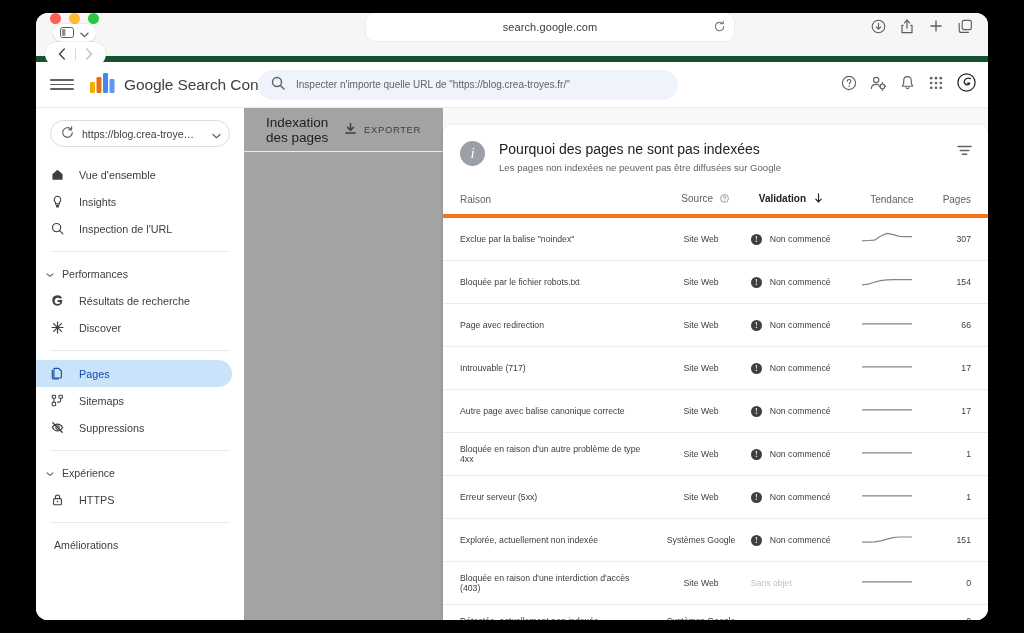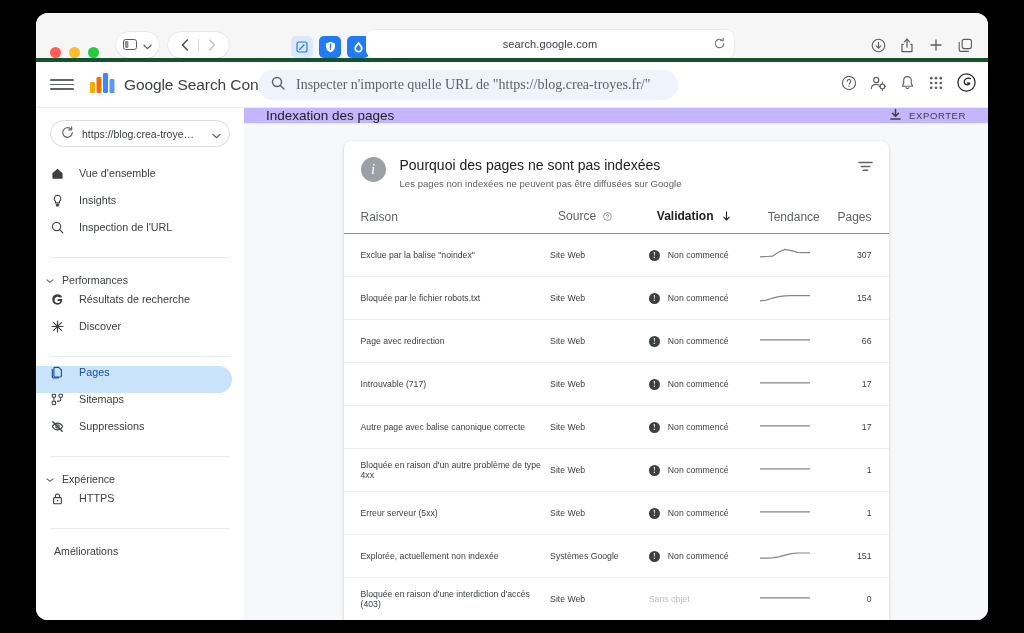--- a/index.html
+++ b/index.html
@@ -22,22 +22,22 @@
     background: #ffffff;
     border-radius: 12px;
     overflow: hidden;
     box-shadow: 0 10px 40px rgba(0,0,0,.5);
   }
   
   .chrome {
     position: relative;
     height: 49px;
     background: #f6f6f7;
-    border-bottom: 4px solid #14532d;
-    display: flex; align-items: flex-end;
+    border-bottom: 6px solid #14532d;
+    display: flex; align-items: flex-start; flex-direction: column;
   }
   .traffic { display: flex; gap: 8px; padding-left: 14px; }
   .dot { width: 11px; height: 11px; border-radius: 50%; }
   .dot.r { background: #ff5f57; }
   .dot.y { background: #febc2e; }
   .dot.g { background: #28c840; }
 
   .pill {
     height: 26px; border-radius: 13px;
     background: #ffffff;
@@ -85,57 +85,57 @@
   .gsc-logo { display: flex; align-items: center; gap: 8px; margin-left: 16px; }
   .gsc-title { font-size: 15.5px; color: #3c4043; letter-spacing: -.1px; }
 
   .searchbox {
     position: absolute; left: 222px; width: 420px; height: 30px;
     background: #eef3fc; border-radius: 15px;
     display: flex; align-items: center; padding-left: 13px; gap: 11px;
   }
   .searchbox input {
     border: none; background: transparent; outline: none;
-    font-family: Liberation Serif, serif;
-    font-size: 14px; color: #5f6368; width: 370px;
+    font-family: Liberation Sans, sans-serif;
+    font-size: 10px; color: #5f6368; width: 370px;
   }
   .searchbox input::placeholder { color: #5f6368; }
   .header-right { position: absolute; right: 12px; display: flex; align-items: center; gap: 13px; }
 
   
   .body { display: flex; height: calc(607px - 49px - 46px); background: #fff; }
 
   
   .sidebar { width: 208px; background: #fff; padding-top: 12px; position: relative; }
   .property {
-    margin: 0 14px 20px 14px; height: 27px;
+    margin: 0 14px 14px 14px; height: 27px;
     border: 1px solid #dadce0; border-radius: 14px;
     display: flex; align-items: center; padding: 0 8px 0 10px; gap: 8px;
   }
   .property .ptext { font-size: 10.5px; color: #3c4043; flex: 1; white-space: nowrap; overflow: hidden; }
 
   .navitem {
-    height: 27px; display: flex; align-items: flex-start;
+    height: 27px; display: flex; align-items: center;
     gap: 14px; padding-left: 14px; margin: 0 12px 0 0;
     border-radius: 0 14px 14px 0;
     color: #3c4043; font-size: 10.8px;
     cursor: pointer;
   }
   .navitem .ic { width: 15px; display: flex; align-items: center; justify-content: center; }
   .navitem.active { background: #c9e3fb; color: #174ea6; }
   .navitem.active .ic svg { stroke: #174ea6; fill: #174ea6; }
 
   .group-head {
     height: 26px; display: flex; align-items: center; gap: 8px;
     padding-left: 10px; font-size: 10.6px; color: #3c4043;
   }
   .sep { height: 1px; background: #e8eaed; margin: 9px 14px 9px 14px; }
 
   
-  .main { flex: 1; background: #c4b5fd; display: flex; flex-direction: column; }
+  .main { flex: 1; background: #a3a3a3; display: flex; flex-direction: row; }
   .main-head {
     height: 44px; display: flex; align-items: center;
     padding: 0 22px 0 22px; border-bottom: 1px solid #ebebeb;
     justify-content: space-between;
   }
   .page-title { font-size: 13.5px; color: #202124; }
   .export-btn { display: flex; align-items: center; gap: 7px; color: #3c4043; font-size: 9.5px; letter-spacing: .6px; }
 
   .content { flex: 1; background: #f7f8f9; padding: 17px 0 0 0; display: flex; justify-content: center; }
   .card {
@@ -153,32 +153,32 @@
     font-family: "Liberation Serif", serif; font-size: 15px; font-style: italic;
     flex: 0 0 auto;
   }
   .card-titles { margin-left: 14px; }
   .card-title { font-size: 14px; color: #202124; font-weight: 400; }
   .card-sub { font-size: 9.6px; color: #5f6368; margin-top: 5px; }
   .filter-btn { position: absolute; right: 16px; top: 19px; }
 
   table { width: 100%; border-collapse: collapse; }
   thead th {
-    font-weight: 400; font-size: 12px; color: #5f6368;
+    font-weight: 400; font-size: 10px; color: #5f6368;
     text-align: left; padding: 6px 0 9px 8px;
-    border-bottom: 1px solid #f97316;
+    border-bottom: 4px solid #f97316;
   }
   thead th.sorted { color: #202124; font-weight: 700; margin-left: 24px; }
   tbody td {
     font-size: 8.7px; color: #3c4043;
     padding: 11px 0; border-bottom: 1px solid #ededee;
     vertical-align: middle;
   }
   .c-reason { padding-left: 17px; width: 210px; }
-  .c-source { width: 100px; }
+  .c-source { width: 100px; text-align: center; }
   .c-valid  { width: 112px; }
   .c-trend  { width: 70px; margin-top: 48px; }
   .c-pages  { width: 56px; text-align: right; padding-right: 17px; }
 
   .val-cell { display: flex; align-items: center; gap: 8px; }
   .badge {
     width: 11px; height: 11px; border-radius: 50%;
     background: #3c4043; color: #fff;
     font-size: 8px; line-height: 11px; text-align: center;
     font-family: "Liberation Serif", serif; font-weight: bold;

